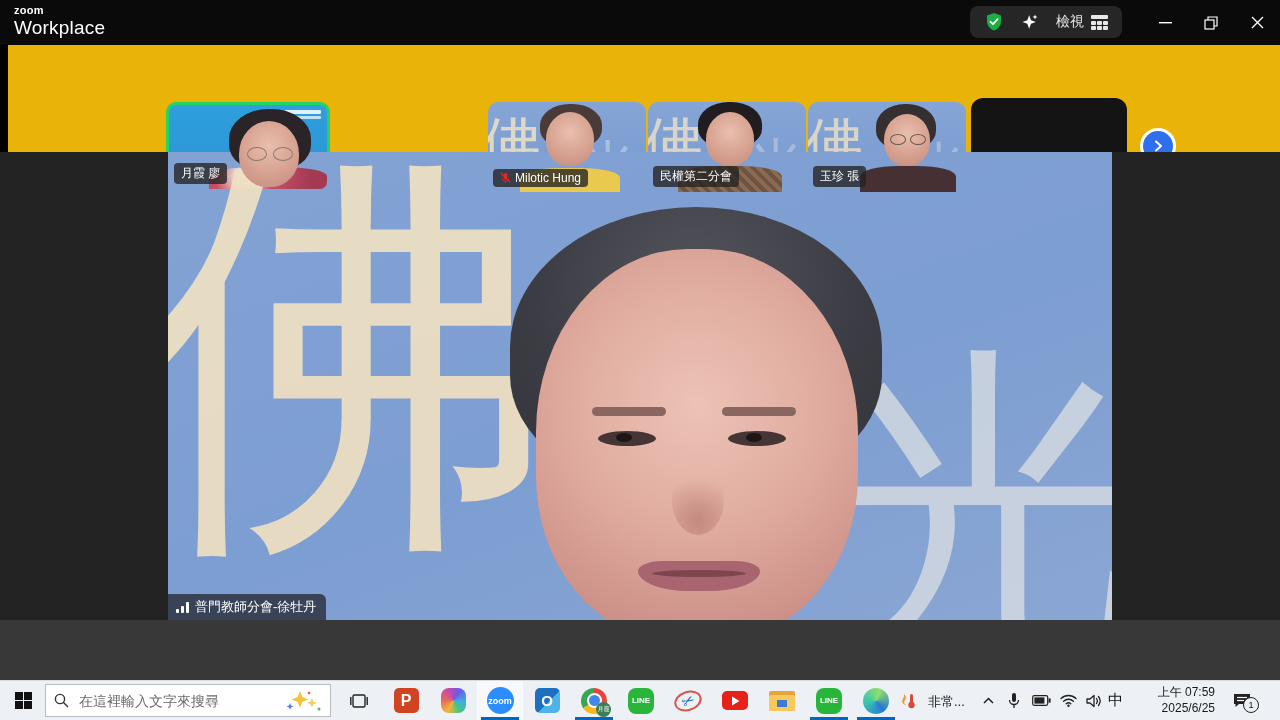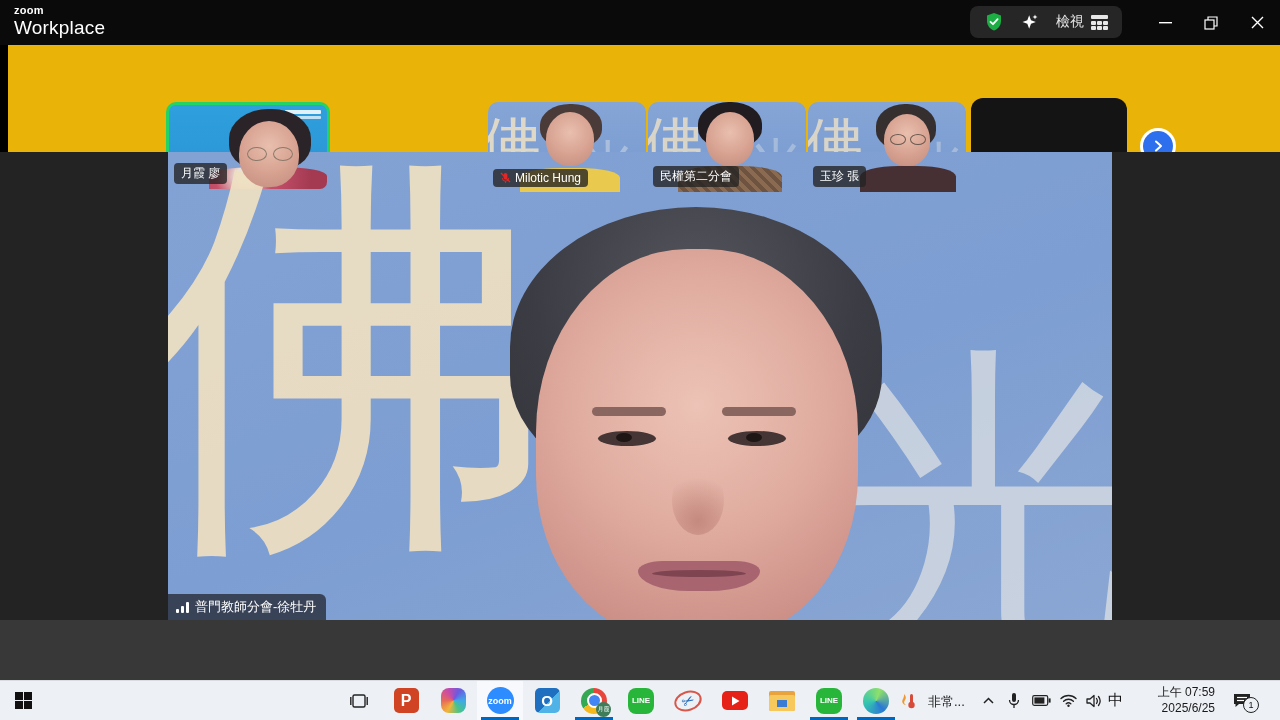--- a/index.html
+++ b/index.html
@@ -263,20 +263,34 @@
       <svg width="17" height="17" viewBox="0 0 17 17">
           <g fill="#111">
             <rect x="0" y="0" width="8" height="8"></rect>
             <rect x="9" y="0" width="8" height="8"></rect>
             <rect x="0" y="9" width="8" height="8"></rect>
             <rect x="9" y="9" width="8" height="8"></rect>
           </g>
         </svg>
     </div>
 
+    <div id="search-box">
+      <svg width="15" height="15" viewBox="0 0 15 15">
+          <circle cx="6" cy="6" r="4.6" fill="none" stroke="#333" stroke-width="1.4"></circle>
+          <line x1="9.5" y1="9.5" x2="14" y2="14" stroke="#333" stroke-width="1.4"></line>
+        </svg>
+      <input type="text" placeholder="在這裡輸入文字來搜尋" style="">
+      <svg width="38" height="24" viewBox="0 0 38 24">
+          <path d="M16 2 L18.4 8 L24.4 10.4 L18.4 12.8 L16 18.8 L13.6 12.8 L7.6 10.4 L13.6 8 Z" fill="#f6c23a"></path>
+          <path d="M28 9 L29.4 12.4 L32.8 13.8 L29.4 15.2 L28 18.6 L26.6 15.2 L23.2 13.8 L26.6 12.4 Z" fill="#f0cf5a"></path>
+          <path d="M6 14 L7 16.4 L9.4 17.4 L7 18.4 L6 20.8 L5 18.4 L2.6 17.4 L5 16.4 Z" fill="#4d7fe0"></path>
+          <circle cx="25" cy="4" r="1.3" fill="#e2574c"></circle>
+          <circle cx="35" cy="20" r="1.5" fill="#58b368"></circle>
+        </svg>
+    </div>
 
     <div class="tb-cell" style="left:336px;">
       <svg width="18" height="16" viewBox="0 0 18 16">
           <rect x="3" y="2" width="12" height="12" rx="1.5" fill="none" stroke="#222" stroke-width="1.4"></rect>
           <line x1="0.8" y1="4" x2="0.8" y2="12" stroke="#222" stroke-width="1.4"></line>
           <line x1="17.2" y1="4" x2="17.2" y2="12" stroke="#222" stroke-width="1.4"></line>
         </svg>
     </div>
 
     <div class="tb-cell" style="left:383px;">

